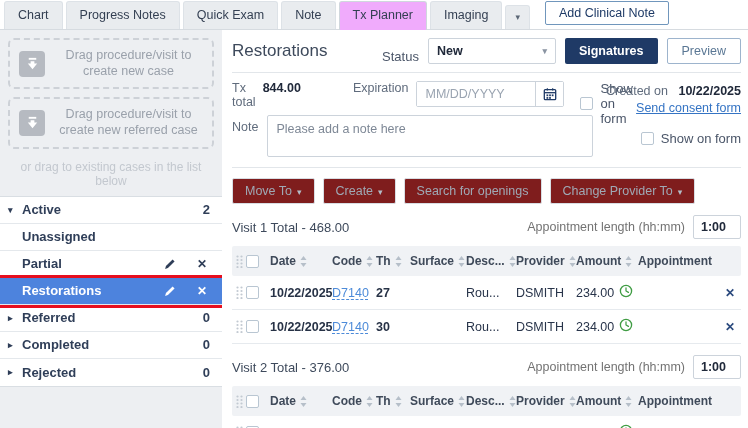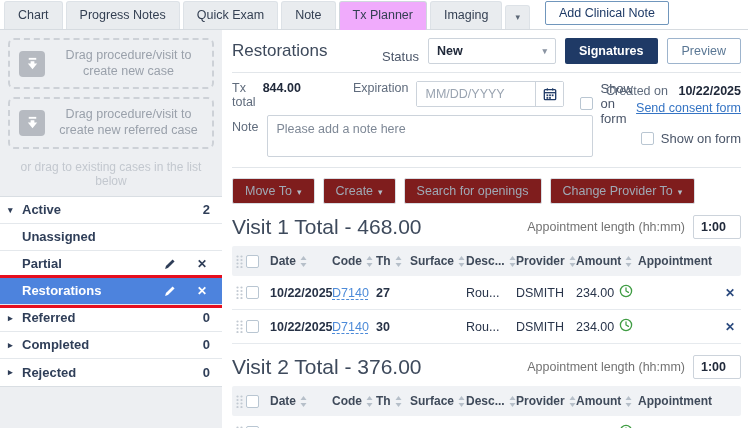--- a/index.html
+++ b/index.html
@@ -82,21 +82,21 @@
   .created-line { white-space:nowrap; }
   .link { color:#3574c4; text-decoration:underline; cursor:pointer; display:inline-block; margin-top:3px; }
   .info-right .chk-wrap { justify-content:flex-end; margin-top:16px; }
 
   .actions-row { display:flex; gap:8px; margin:10px 0 2px; }
   .btn-disabled { background:#7f1d1d; border:1px solid #d8dde3; color:#9fa9b5; padding:5px 12px;
     border-radius:2px; font-size:12.5px; cursor:default; white-space:nowrap; }
   .btn-disabled .arrow { font-size:9px; margin-left:5px; color:#b3bcc6; }
 
   .visit-head { display:flex; align-items:center; margin:11px 0 7px; }
-  .visit-title { font-size:21px; color:#3e4a5c; }
+  .visit-title { font-size:13px; color:#3e4a5c; }
   .visit-right { margin-left:auto; display:flex; align-items:center; gap:8px; }
   .appt-lbl { color:#737373; font-size:12.5px; }
   .appt-input { width:48px; height:24px; border:1px solid #ccd3db; border-radius:2px; padding:0 7px;
     font-weight:700; font-size:12.5px; color:#20293a; font-family:"Liberation Sans", sans-serif; }
 
   .tbl { margin-bottom:4px; }
   .tbl-head, .tbl-row { display:grid;
     grid-template-columns:14px 24px 62px 44px 34px 56px 50px 60px 62px 1fr 22px;
     align-items:center; }
   .tbl-head { background:#f0f2f5; height:30px; font-weight:700; color:#3f4a5a; font-size:12px;

